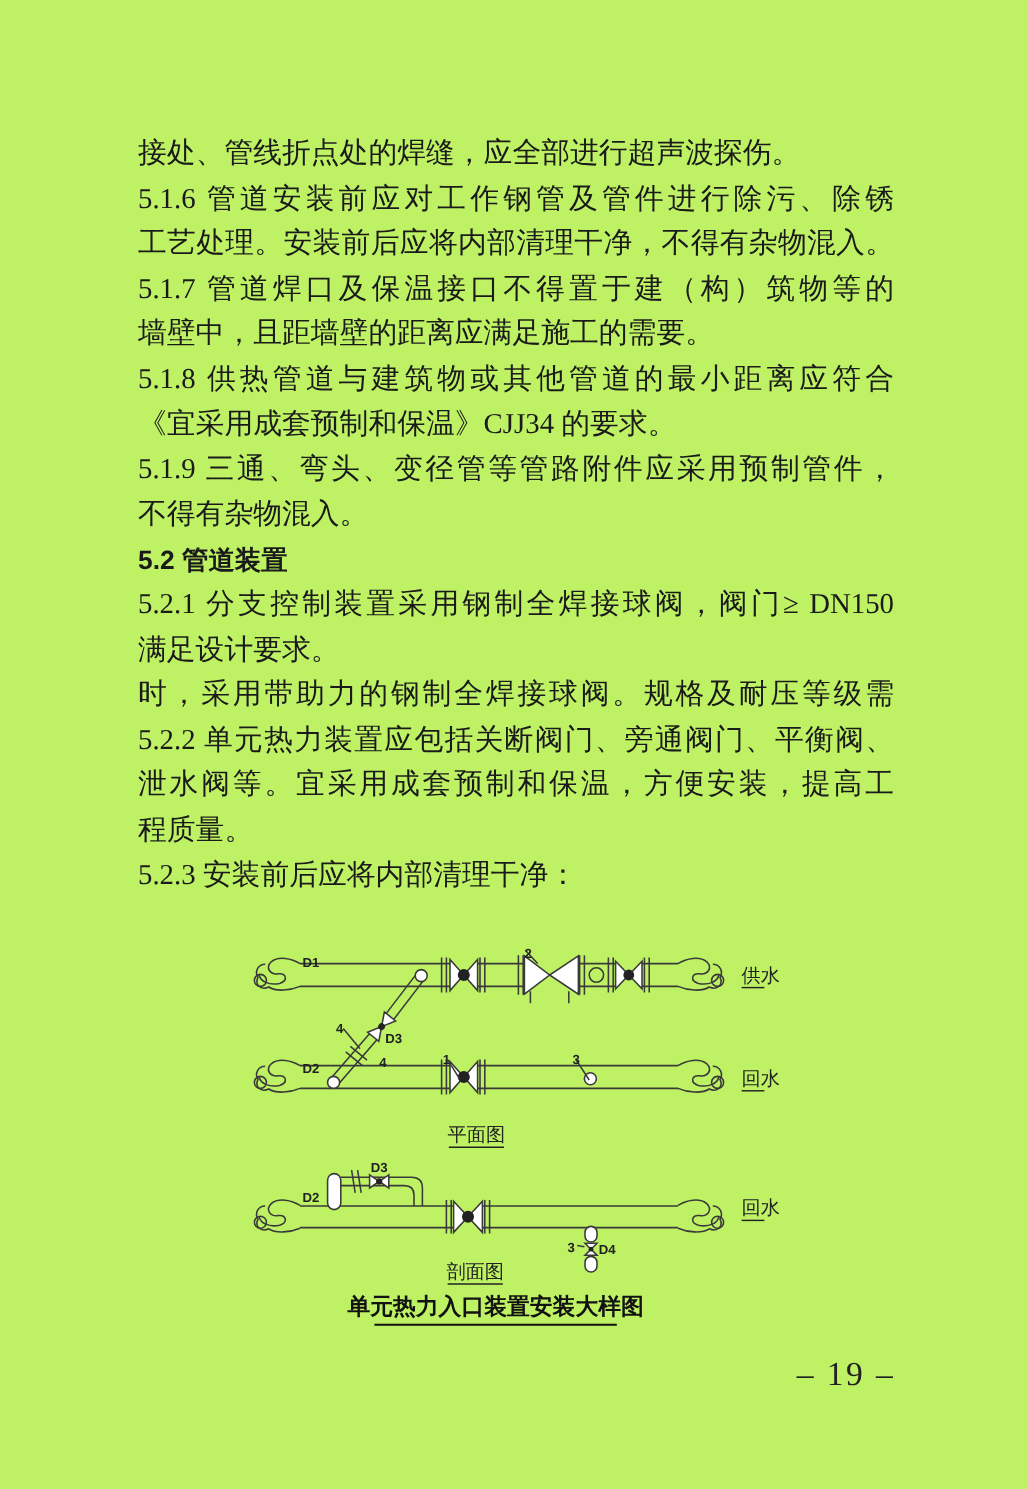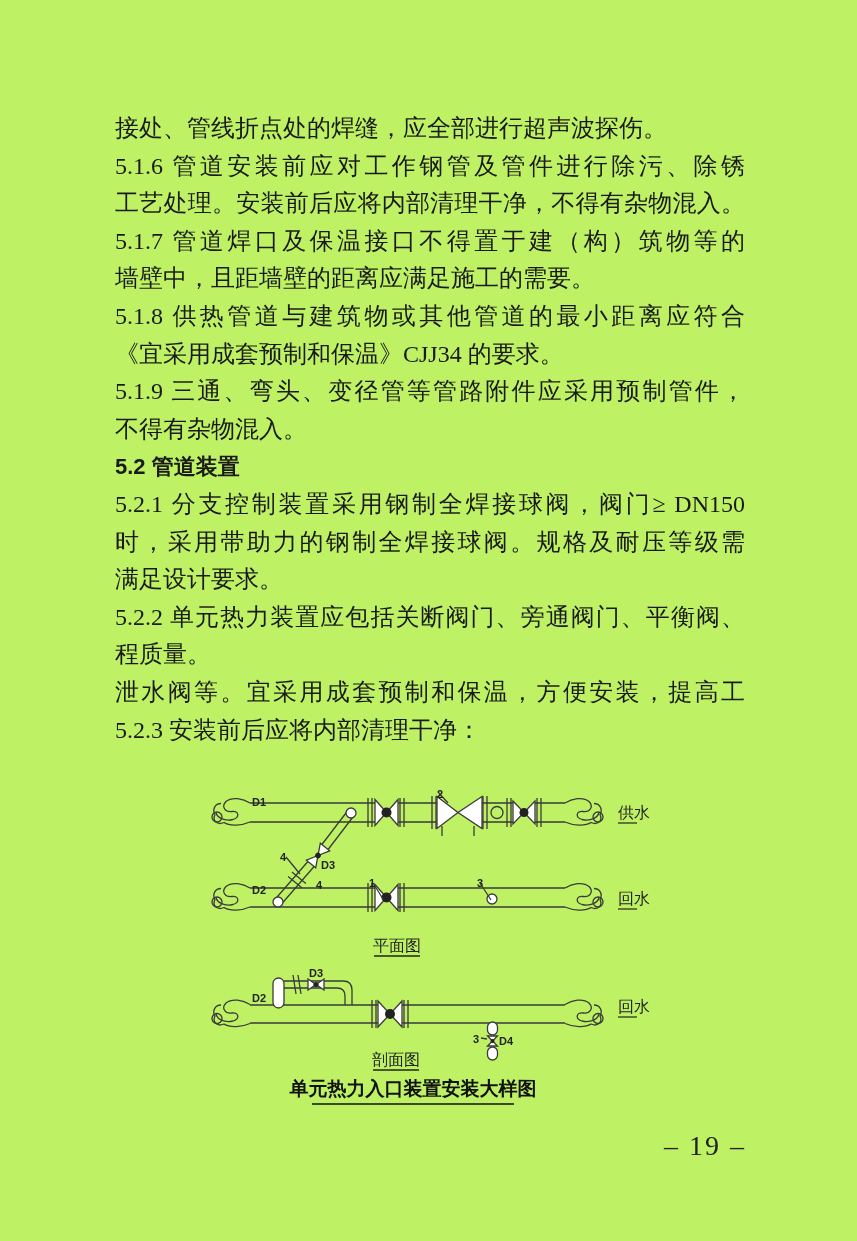--- a/index.html
+++ b/index.html
@@ -36,25 +36,25 @@
       <div class="line full">5.1.6 管道安装前应对工作钢管及管件进行除污、除锈</div>
       <div class="line full">工艺处理。安装前后应将内部清理干净，不得有杂物混入。</div>
       <div class="line full">5.1.7 管道焊口及保温接口不得置于建（构）筑物等的</div>
       <div class="line end">墙壁中，且距墙壁的距离应满足施工的需要。</div>
       <div class="line full">5.1.8 供热管道与建筑物或其他管道的最小距离应符合</div>
       <div class="line end">《宜采用成套预制和保温》CJJ34 的要求。</div>
       <div class="line full">5.1.9 三通、弯头、变径管等管路附件应采用预制管件，</div>
       <div class="line end">不得有杂物混入。</div>
       <div class="line heading">5.2 管道装置</div>
       <div class="line full">5.2.1 分支控制装置采用钢制全焊接球阀，阀门≥ DN150</div>
+      <div class="line end">满足设计要求。</div>
       <div class="line full">时，采用带助力的钢制全焊接球阀。规格及耐压等级需</div>
-      <div class="line end">满足设计要求。</div>
       <div class="line full">5.2.2 单元热力装置应包括关断阀门、旁通阀门、平衡阀、</div>
+      <div class="line full">泄水阀等。宜采用成套预制和保温，方便安装，提高工</div>
       <div class="line end">程质量。</div>
-      <div class="line full">泄水阀等。宜采用成套预制和保温，方便安装，提高工</div>
       <div class="line end">5.2.3 安装前后应将内部清理干净：</div>
     </div>
 
   <svg class="figure" width="520" height="340" viewBox="0 0 520 340">
     <defs>
       <g id="brk" fill="none">
         <path d="M0,-9.5 C-7,-14 -18,-16 -24,-11 C-29,-6 -25,0 -18,-1 C-11,-2 -10,5 -17,7 C-26,9 -33,5 -34,0"></path>
         <path d="M0,9.5 C-8,13 -20,14 -26,10 C-33,13 -38,8 -35,2 C-38,-3 -35,-9 -29,-9"></path>
         <circle cx="-33" cy="4.5" r="5"></circle>
       </g>

